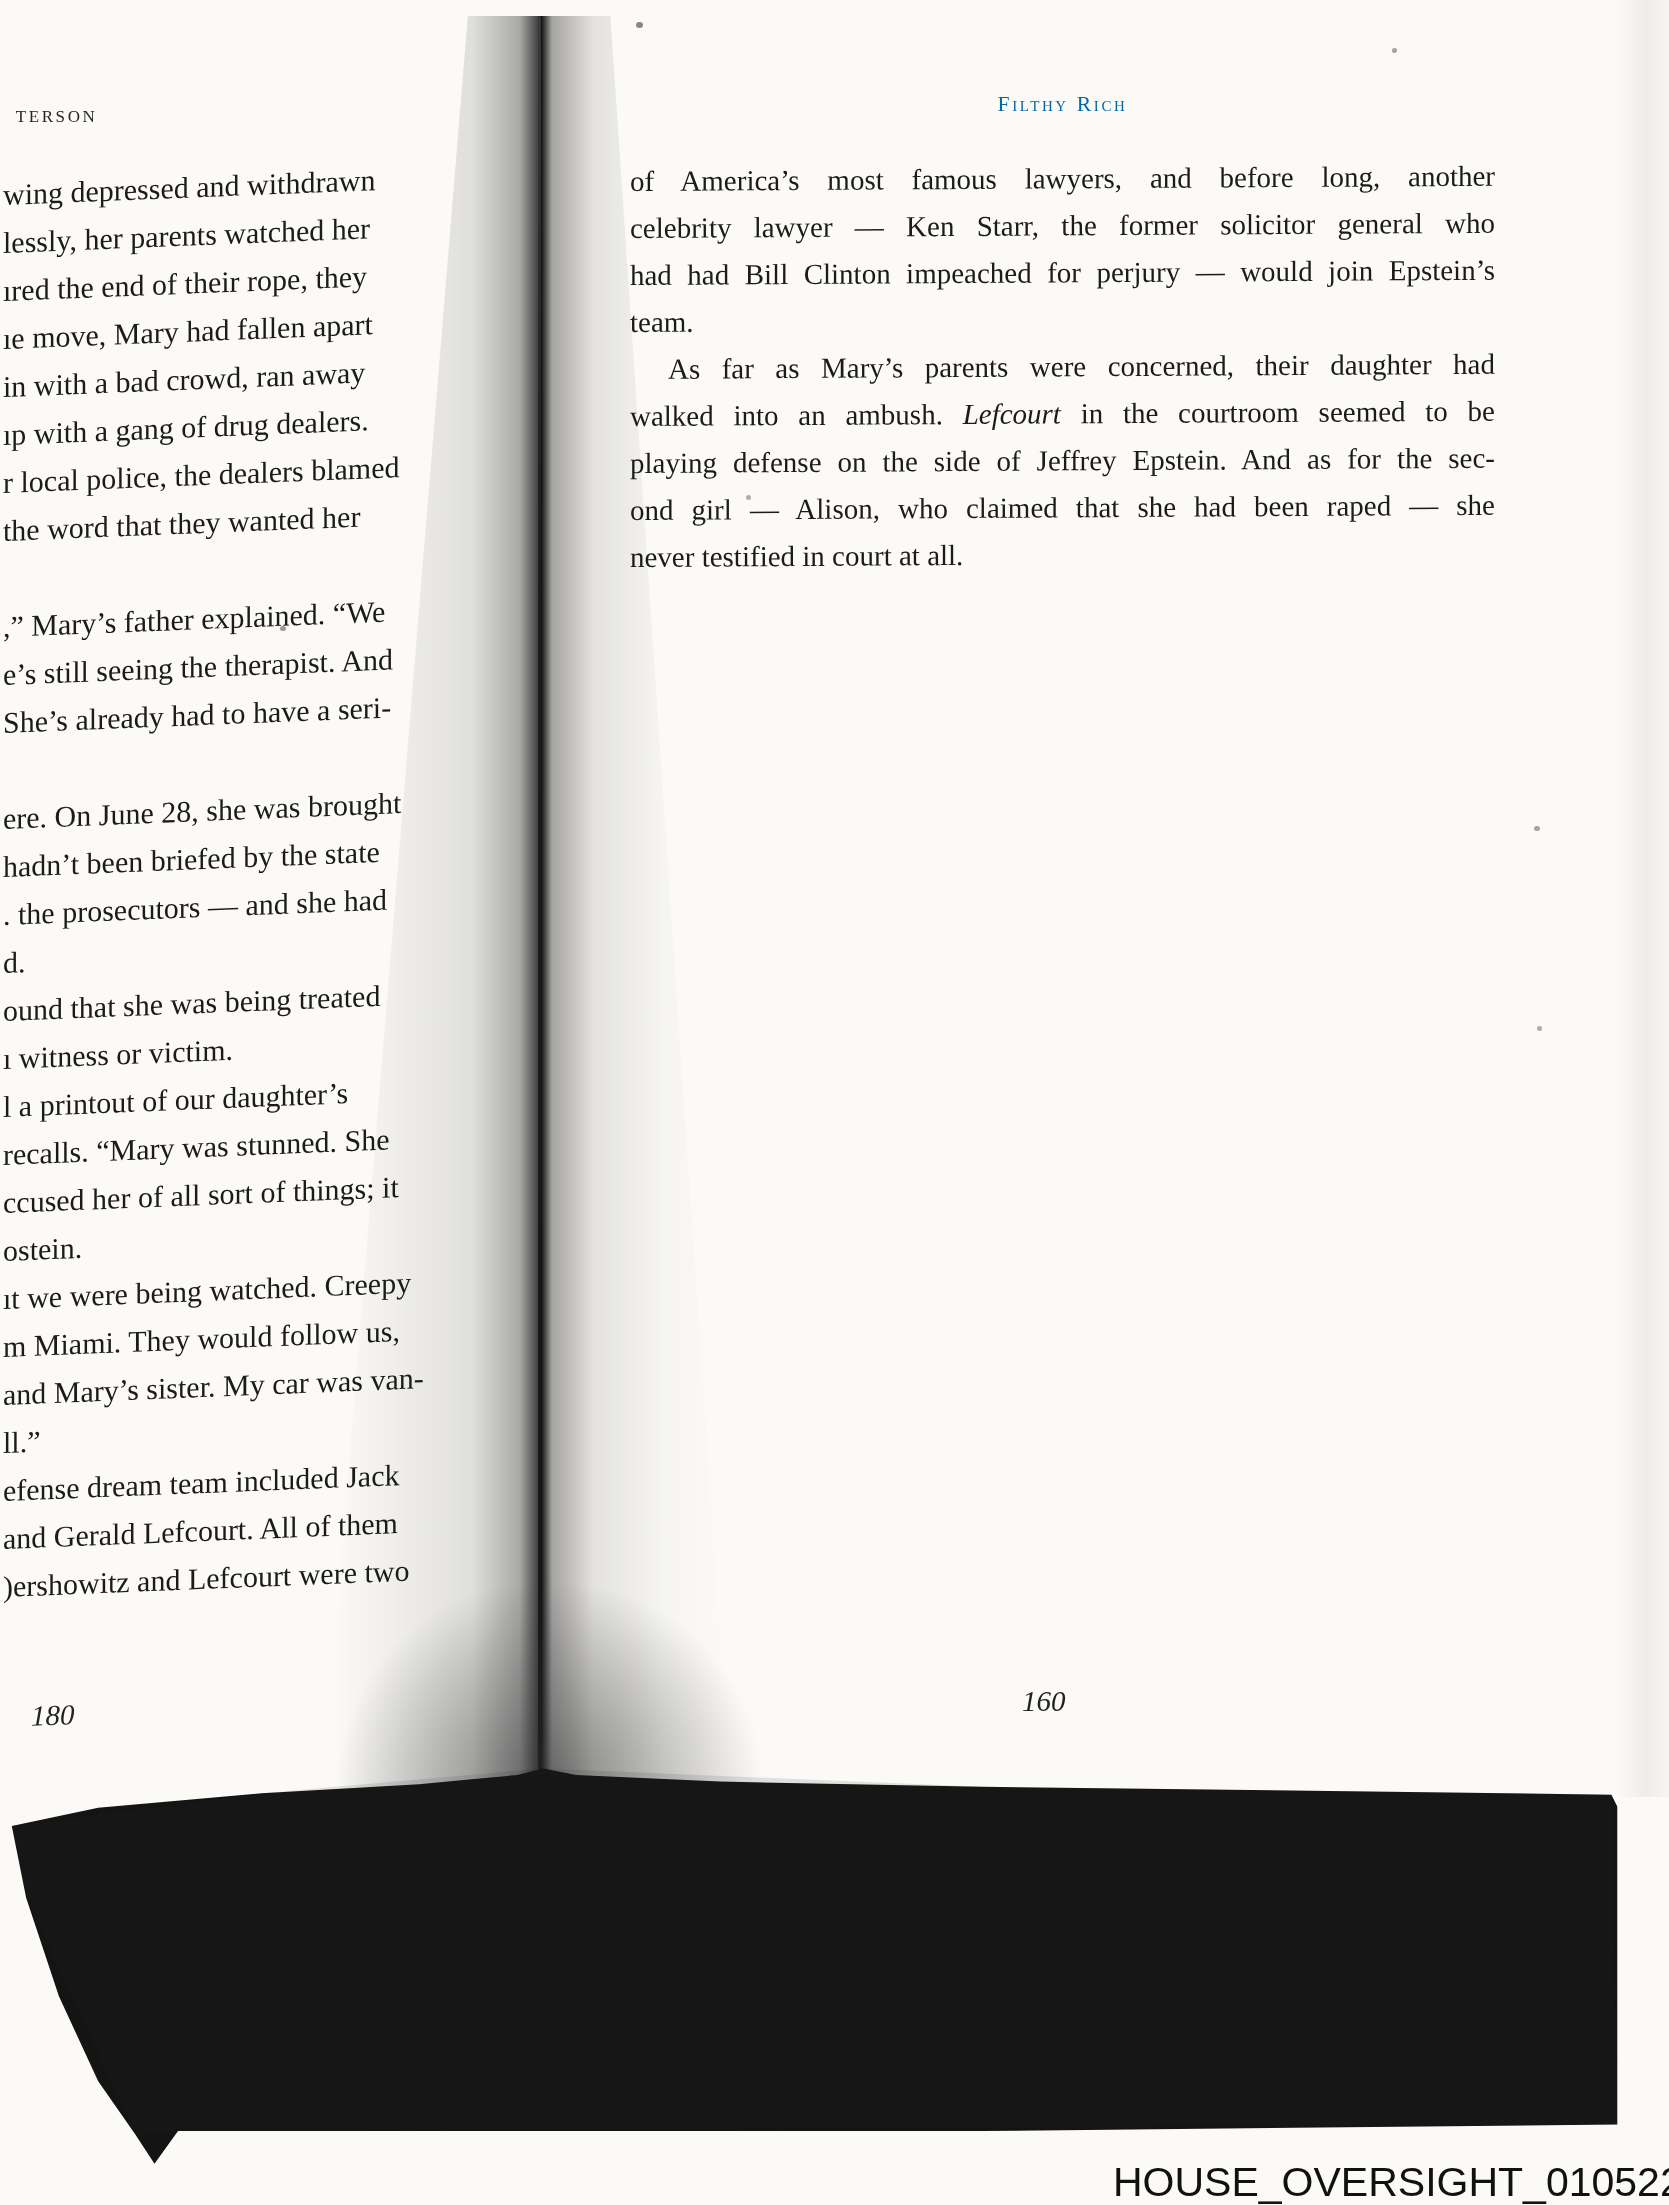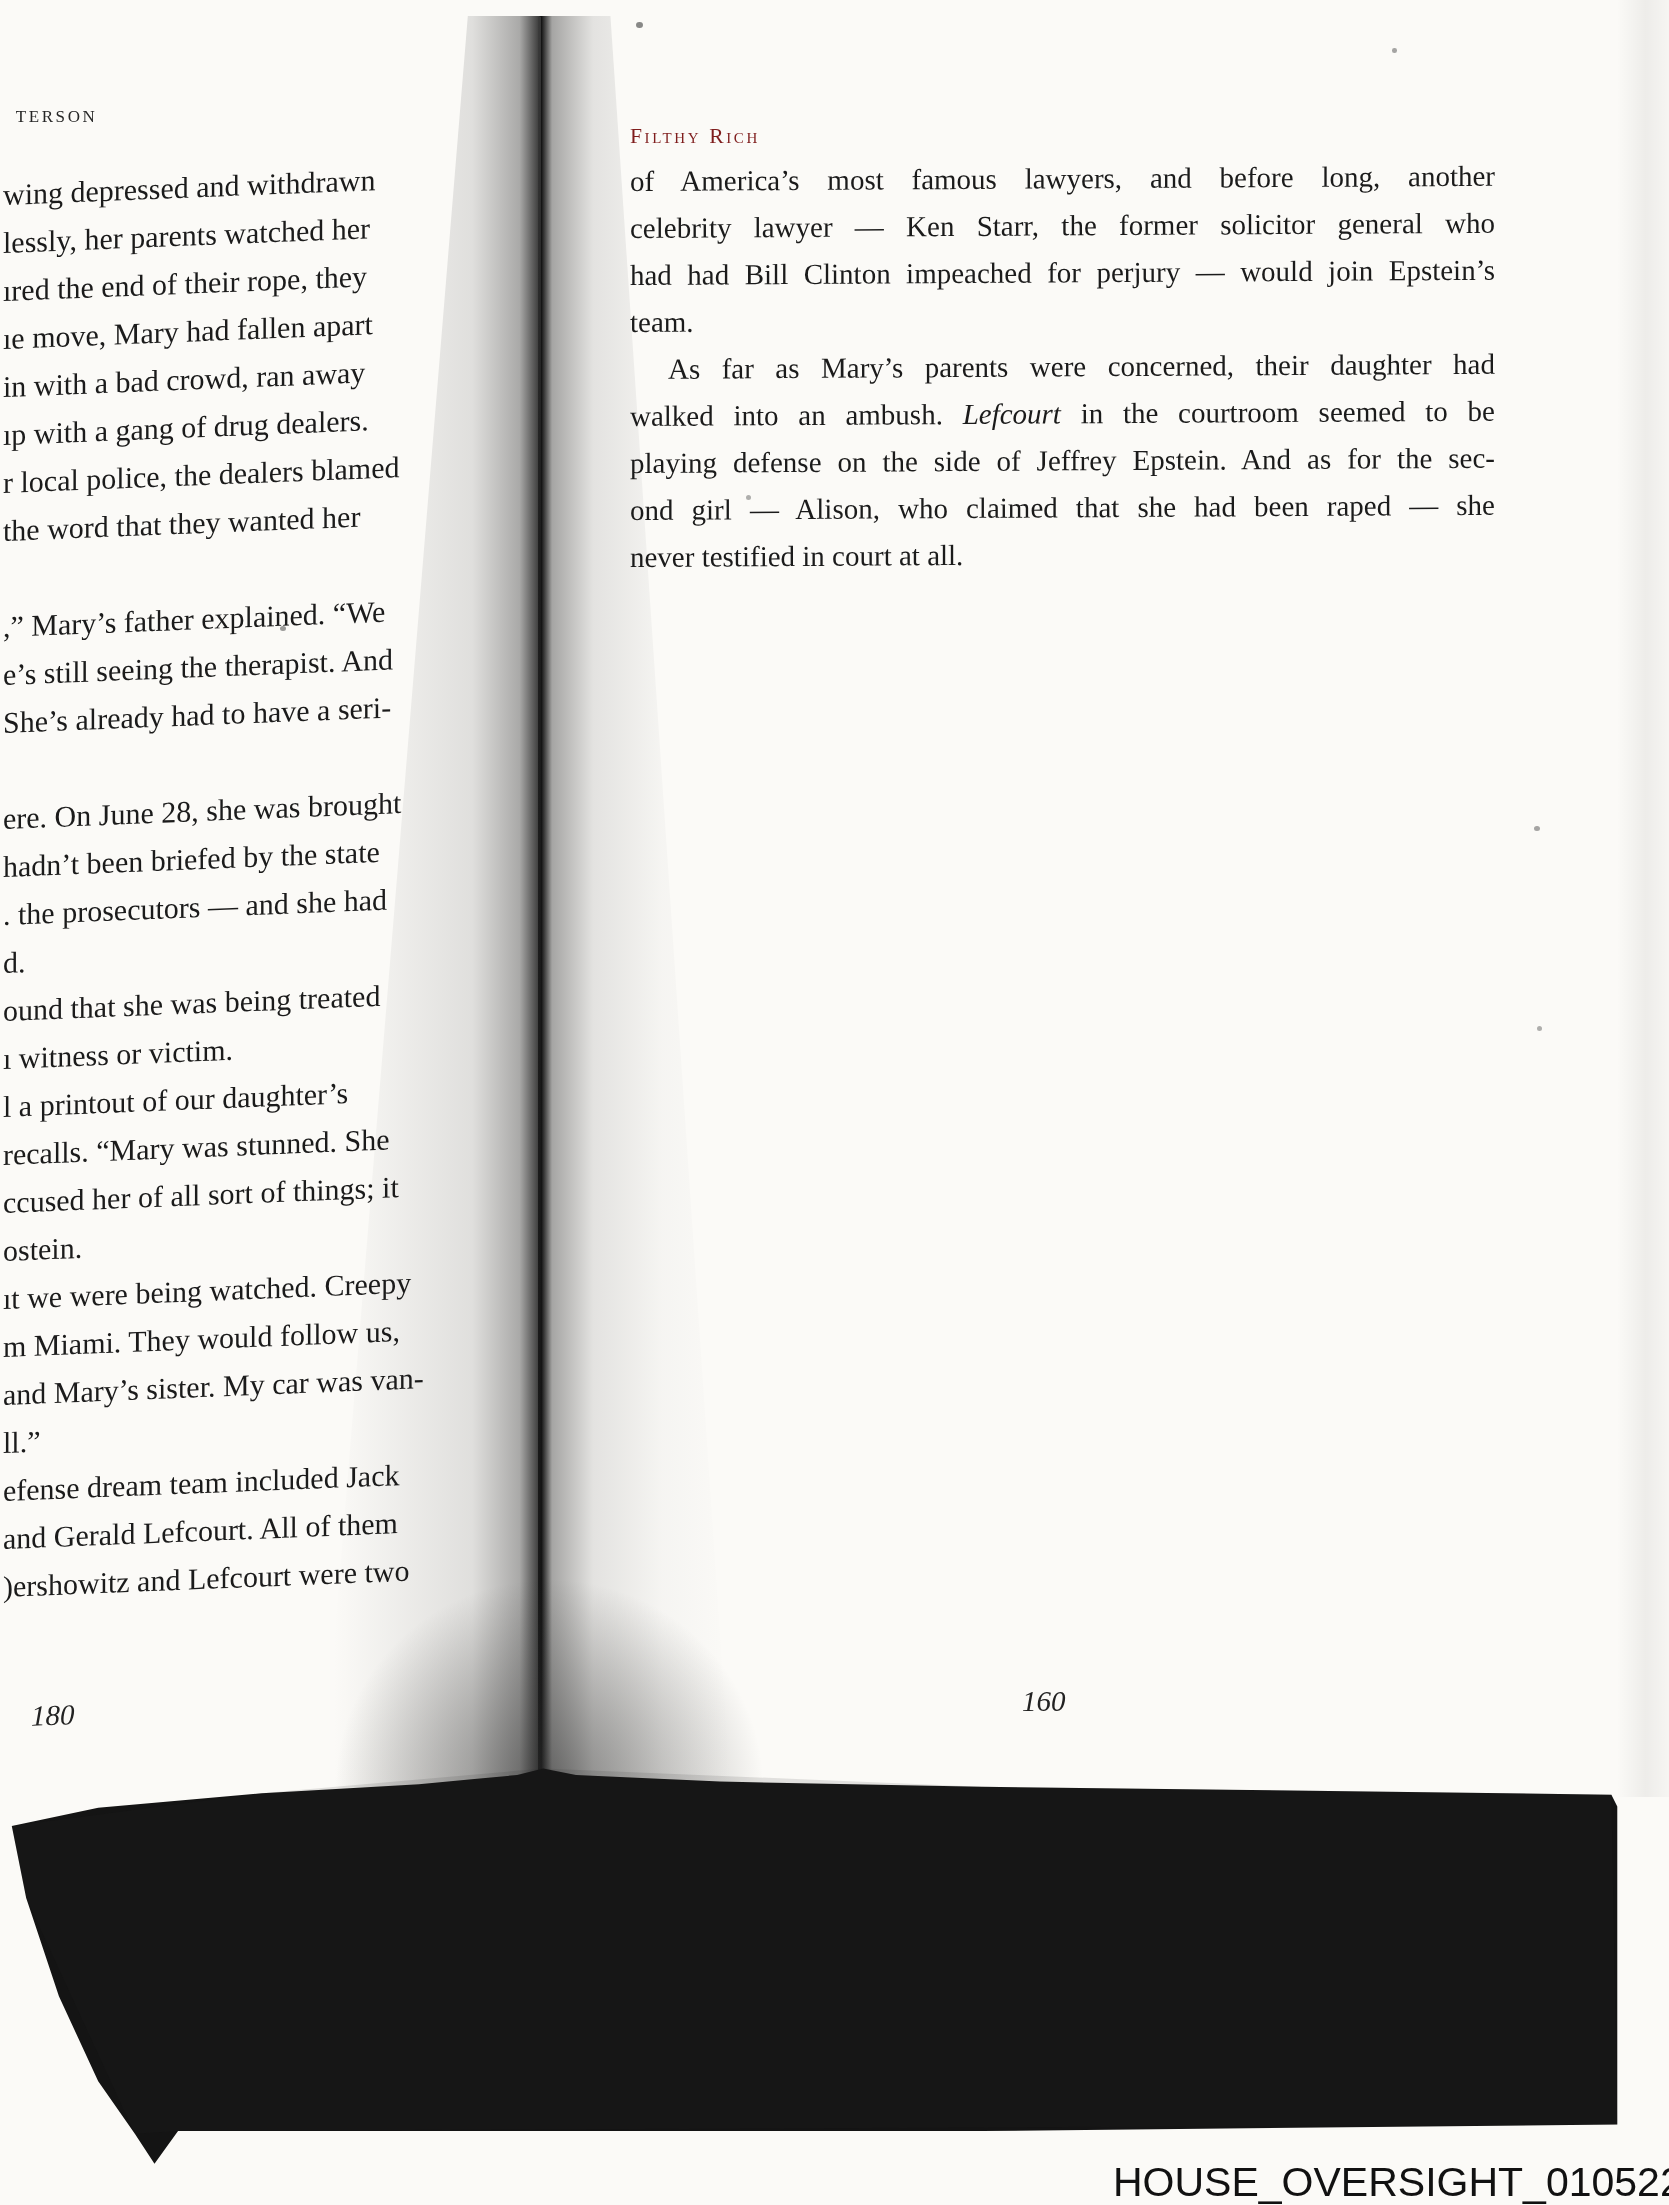--- a/index.html
+++ b/index.html
@@ -45,22 +45,22 @@
     font-size:17px;letter-spacing:2.6px;color:#262626;
   }
   #left-body{
     position:absolute;left:2.6px;top:171px;width:452px;
     font-size:30px;line-height:48px;
     transform:skewY(-2.3deg);transform-origin:0 0;
   }
   #left-body .line{white-space:nowrap;height:48px;}
   #right-page-header{
     position:absolute;left:630px;top:92px;width:865px;
-    text-align:left;font-variant:small-caps;
-    font-size:21.6px;letter-spacing:2.6px;color:#7f1d1d;margin-top:32px;
+    text-align:center;font-variant:small-caps;
+    font-size:21.6px;letter-spacing:2.6px;color:#0369a1;
   }
   #right-body{
     position:absolute;left:630px;top:158px;width:865px;
     font-size:29px;line-height:47px;
     transform:skewY(-0.35deg);transform-origin:0 0;
   }
   #right-body .line{height:47px;white-space:nowrap;}
   #right-body .line.justify{white-space:normal;text-align:justify;text-align-last:justify;}
   #right-body .line.indent{padding-left:38px;}
   .pagenum{position:absolute;font-style:italic;font-size:29px;color:#222;}

